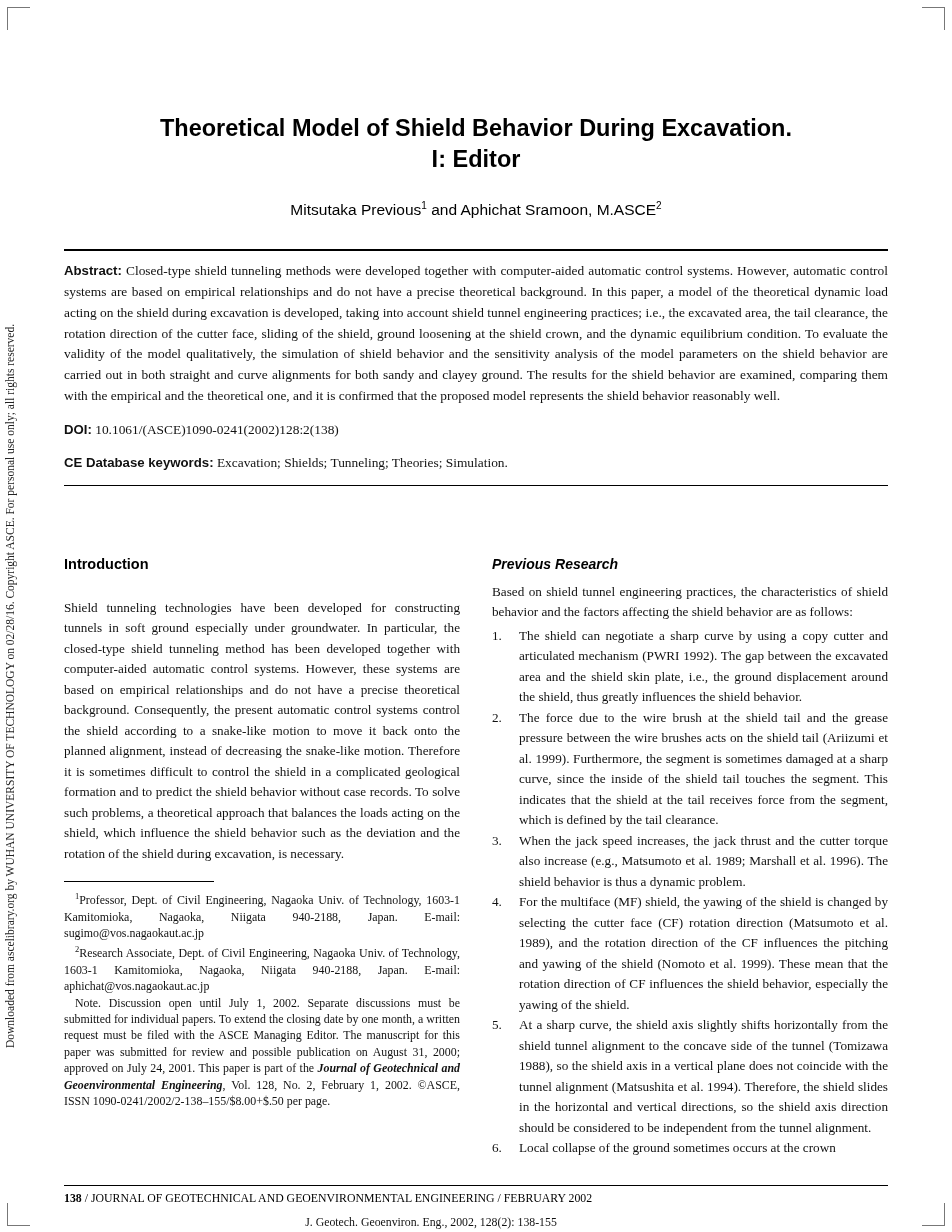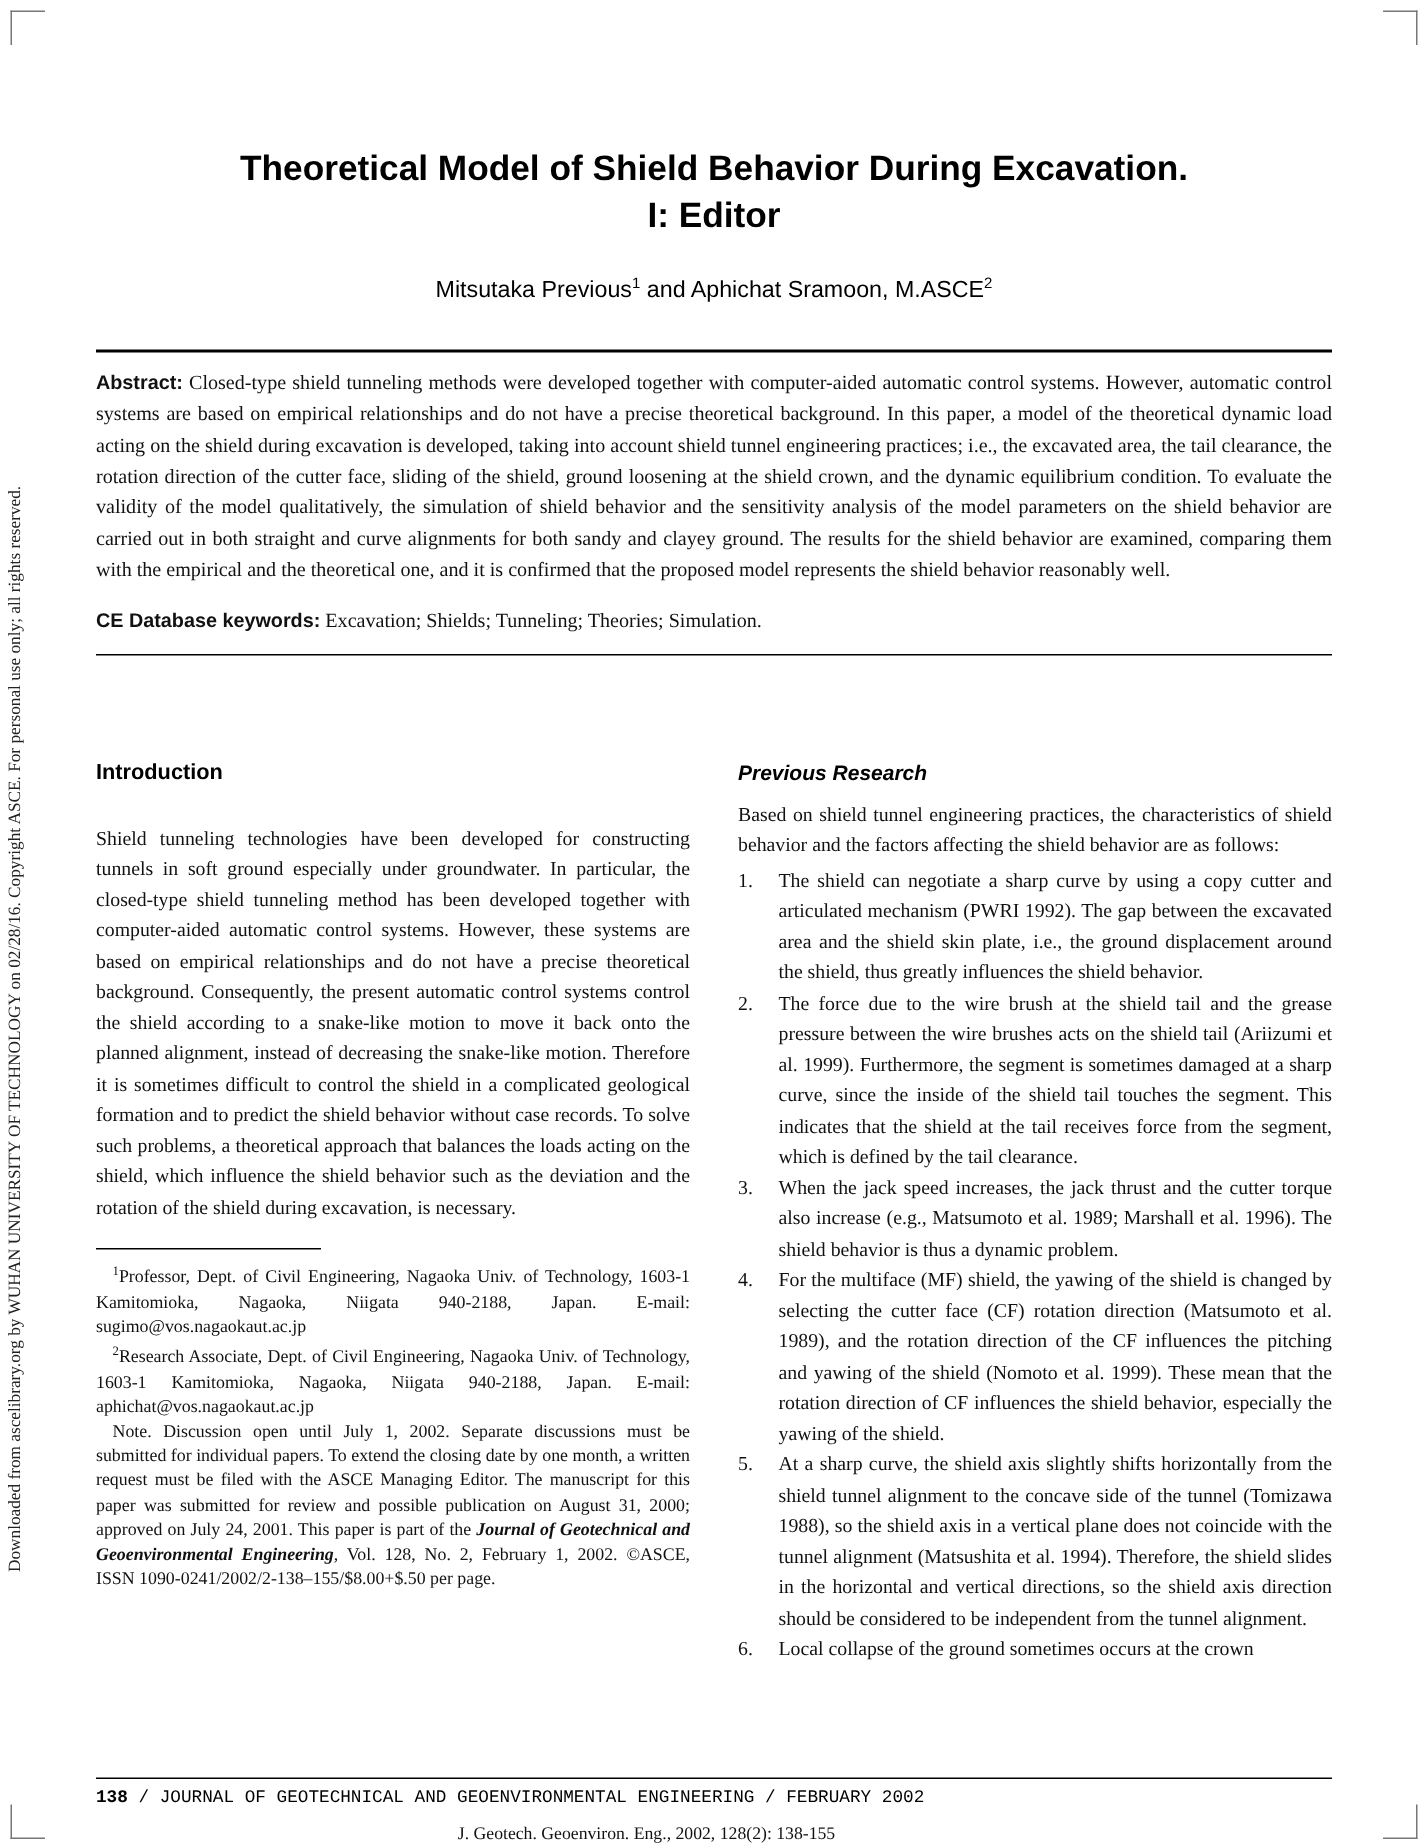--- a/index.html
+++ b/index.html
@@ -20,21 +20,21 @@
   .crop.br { right: 7px; bottom: 6px; border-right: 1px solid #777; border-bottom: 1px solid #777; }
 
   
   .sidebar-text {
     position: absolute; left: 4px; top: 218px; height: 830px;
     writing-mode: vertical-rl; transform: rotate(180deg);
     font-family: "Liberation Serif", serif;
     font-size: 11.5px; color: #222; white-space: nowrap;
   }
 
-  .content { position: absolute; left: 64px; top: 0; width: 824px; }
+  .content { position: absolute; left: 64px; top: 16px; width: 824px; }
 
   .title {
     margin: 97px 0 0 0; text-align: center;
     font-family: "Liberation Sans", sans-serif;
     font-size: 23.5px; line-height: 31px; font-weight: bold; color: #000;
   }
   .authors {
     margin-top: 25px; text-align: center;
     font-family: "Liberation Sans", sans-serif;
     font-size: 15.5px; color: #000;
@@ -71,21 +71,21 @@
   .journal { font-weight: bold; font-style: italic; }
 
   .numlist { margin-top: 3px; }
   .li { display: flex; font-size: 13.2px; line-height: 20.5px; }
   .li .num { width: 27px; flex: none; }
   .li .txt { flex: 1; text-align: justify; }
 
   .footer {
     position: absolute; left: 64px; width: 824px; top: 1185px;
     border-top: 1px solid #000; padding-top: 5px;
-    font-family: Liberation Mono, monospace; font-size: 11.8px; color: #000;
+    font-family: Liberation Serif, serif; font-size: 11.8px; color: #000;
   }
   .footer .b { font-weight: bold; }
 
   .bottom-citation {
     position: absolute; left: 0; top: 1215px; width: 862px;
     text-align: center; font-family: "Liberation Serif", serif;
     font-size: 11.8px; color: #111;
   }
 </style>
 </head>
@@ -106,20 +106,21 @@
       <span>Theoretical Model of Shield Behavior During Excavation.</span><br>
       <span>I: Editor</span>
     </h1>
 
     <div class="authors">
       <span>Mitsutaka Previous</span><sup>1</sup><span> and Aphichat Sramoon, M.ASCE</span><sup>2</sup>
     </div>
 
     <div class="abstract-block">
       <p class="abstract"><span class="lbl">Abstract:</span> <span>Closed-type shield tunneling methods were developed together with computer-aided automatic control systems. However, automatic control systems are based on empirical relationships and do not have a precise theoretical background. In this paper, a model of the theoretical dynamic load acting on the shield during excavation is developed, taking into account shield tunnel engineering practices; i.e., the excavated area, the tail clearance, the rotation direction of the cutter face, sliding of the shield, ground loosening at the shield crown, and the dynamic equilibrium condition. To evaluate the validity of the model qualitatively, the simulation of shield behavior and the sensitivity analysis of the model parameters on the shield behavior are carried out in both straight and curve alignments for both sandy and clayey ground. The results for the shield behavior are examined, comparing them with the empirical and the theoretical one, and it is confirmed that the proposed model represents the shield behavior reasonably well.</span></p>
+      <p class="meta-row"><span class="lbl">DOI:</span> <span>10.1061/(ASCE)1090-0241(2002)128:2(138)</span></p>
       <p class="meta-row"><span class="lbl">CE Database keywords:</span> <span>Excavation; Shields; Tunneling; Theories; Simulation.</span></p>
       <div class="rule-bottom"></div>
     </div>
 
     <div class="columns">
 
       <div class="col left">
         <h2 class="section">Introduction</h2>
         <p class="body">Shield tunneling technologies have been developed for constructing tunnels in soft ground especially under groundwater. In particular, the closed-type shield tunneling method has been developed together with computer-aided automatic control systems. However, these systems are based on empirical relationships and do not have a precise theoretical background. Consequently, the present automatic control systems control the shield according to a snake-like motion to move it back onto the planned alignment, instead of decreasing the snake-like motion. Therefore it is sometimes difficult to control the shield in a complicated geological formation and to predict the shield behavior without case records. To solve such problems, a theoretical approach that balances the loads acting on the shield, which influence the shield behavior such as the deviation and the rotation of the shield during excavation, is necessary.</p>
 

